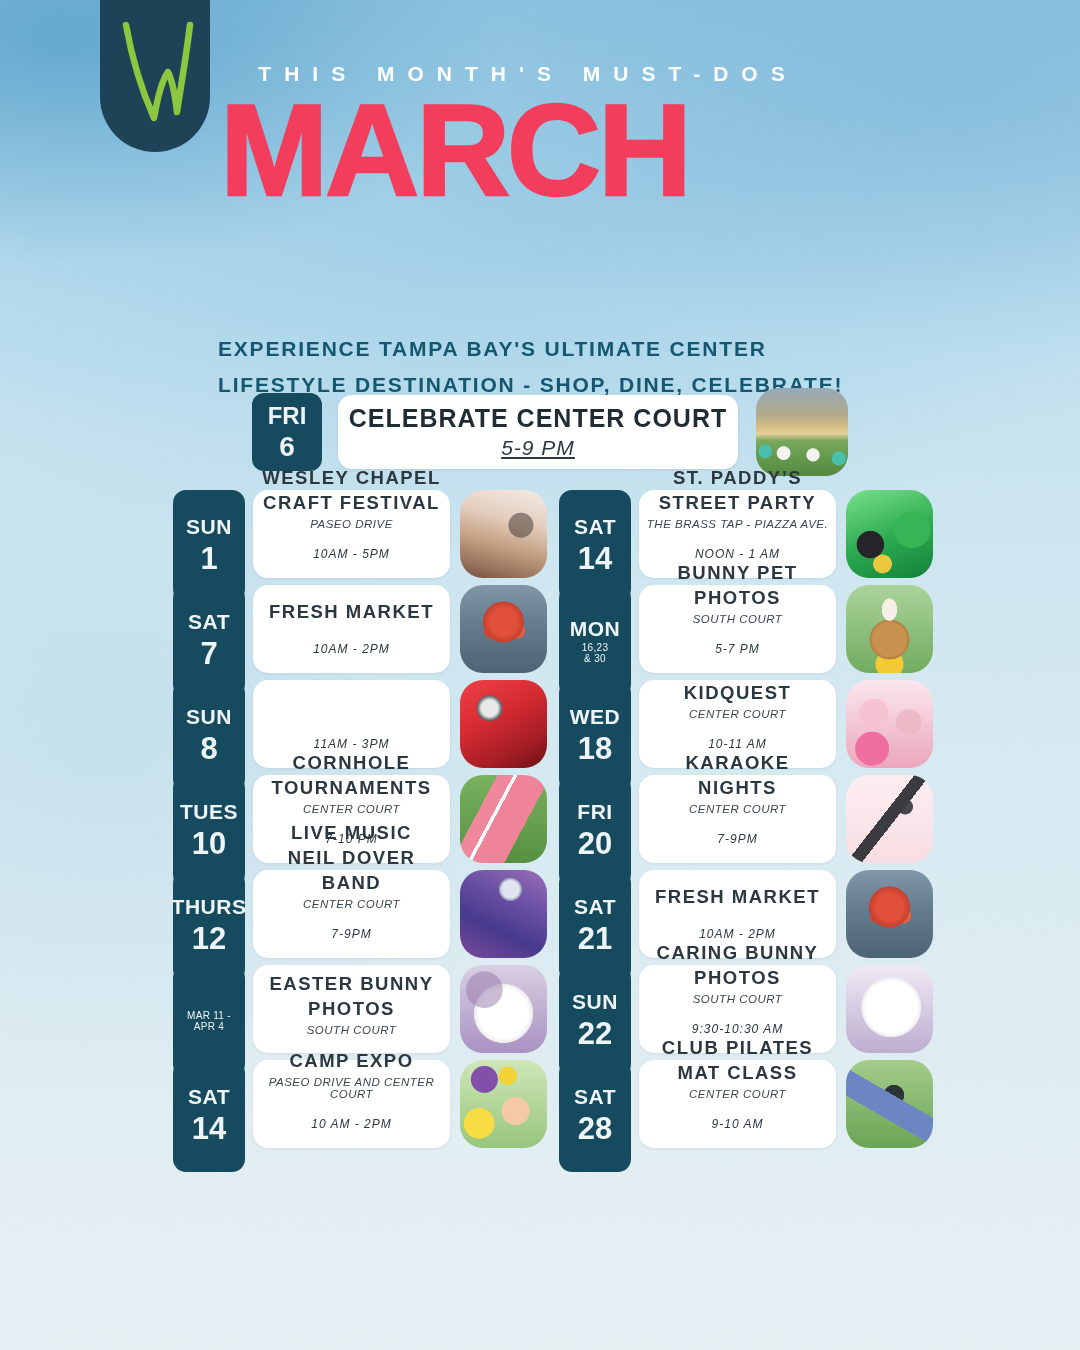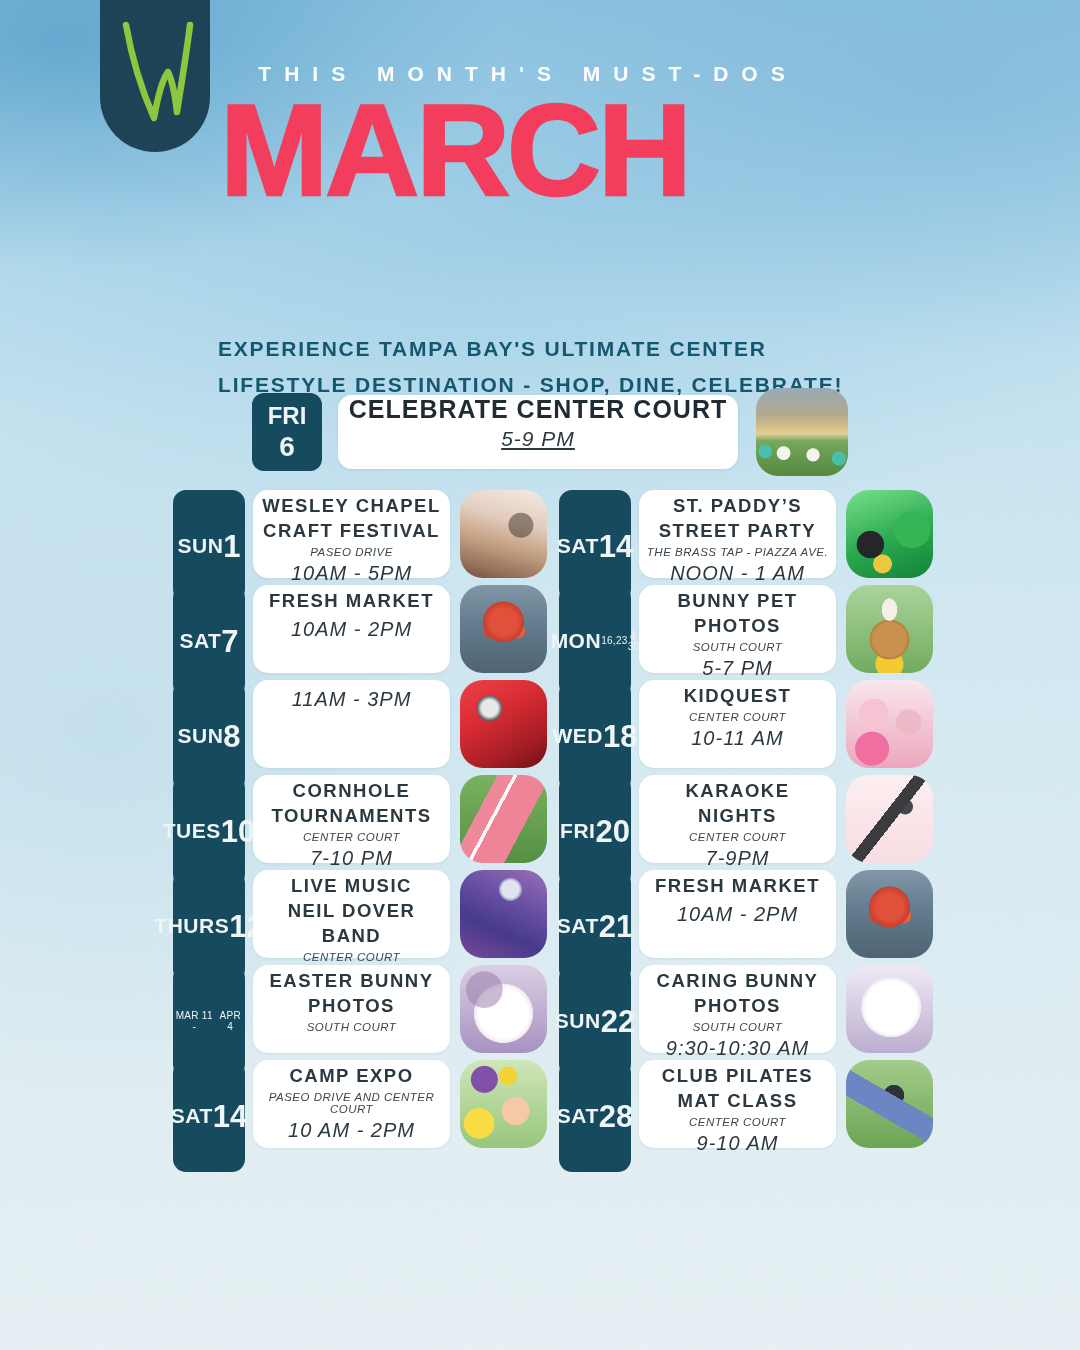--- a/index.html
+++ b/index.html
@@ -40,47 +40,47 @@
   
   .featured-row { position:absolute; top:388px; left:252px; display:flex; align-items:center; }
   .f-badge {
     width:70px; height:78px; background:#164A5E; border-radius:12px; flex:none;
     display:flex; flex-direction:column; align-items:center; justify-content:center; color:#EFF5F6;
   }
   .f-badge .d { font-size:24px; font-weight:700; }
   .f-badge .n { font-size:28px; font-weight:700; margin-top:1px; }
   .f-card {
     width:400px; height:74px; background:#FFFFFF; border-radius:14px; margin-left:16px; flex:none;
-    display:flex; flex-direction:column; align-items:center; 
+    display:flex; flex-direction:column; align-items:center; justify-content:center;
     box-shadow:0 1px 3px rgba(30,60,80,.10);
   }
   .f-card .t { color:#1F2C33; font-size:25px; font-weight:700; letter-spacing:1px; }
   .f-card .tm { color:#2C3840; font-size:21px; font-style:italic; letter-spacing:1px; margin-top:3px;text-decoration:underline; }
   .f-thumb { width:92px; height:88px; border-radius:22px; margin-left:18px; flex:none; }
 
   
   .grid { position:absolute; top:490px; left:173px; width:760px; display:flex; gap:12px; }
   .col { width:374px; display:flex; flex-direction:column; gap:7px; }
   .event-row { display:flex; height:88px; }
   .date-badge {
     width:72px; height:112px; background:#164A5E; border-radius:13px; flex:none;
-    display:flex; flex-direction:row; align-items:center; justify-content:center;
+    display:flex; flex-direction:column; align-items:center; justify-content:center;
     color:#EFF5F6; text-align:center; line-height:1.15;
   }
   .bl-day { font-size:21px; font-weight:700; letter-spacing:.5px; }
   .bl-num { font-size:31px; font-weight:700; margin-top:2px; }
   .bl-small { font-size:10px; font-weight:400; letter-spacing:.3px; }
   .event-card {
     flex:1; margin-left:8px; background:#FFFFFF; border-radius:15px;
-    display:flex; flex-direction:column; align-items:center; justify-content:flex-start;
-    padding:4px 6px; text-align:center; box-shadow:0 1px 3px rgba(30,60,80,.08);
+    display:flex; flex-direction:column; align-items:center; justify-content:flex-end;
+    padding:17px 6px; text-align:center; box-shadow:0 1px 3px rgba(30,60,80,.08);
   }
   .ev-title { color:#2C3840; font-size:18.5px; font-weight:700; letter-spacing:1.5px; line-height:1.35; }
   .ev-venue { color:#3A464F; font-size:11.5px; font-style:italic; font-weight:400; letter-spacing:.5px; margin-top:2px; }
-  .ev-time  { color:#2C3840; font-size:20px; font-style:italic; letter-spacing:1px; margin-top:4px; }
+  .ev-time  { color:#2C3840; font-size:12px; font-style:italic; letter-spacing:1px; margin-top:17px; }
   .thumb { width:87px; height:88px; border-radius:23px; margin-left:10px; flex:none; }
 </style>
 </head>
 <body>
 
 <div class="poster">
 
   <svg class="texture-svg" xmlns="http://www.w3.org/2000/svg">
     <filter id="paper">
         <feTurbulence type="fractalNoise" baseFrequency="0.9" numOctaves="2" result="n"></feTurbulence>

